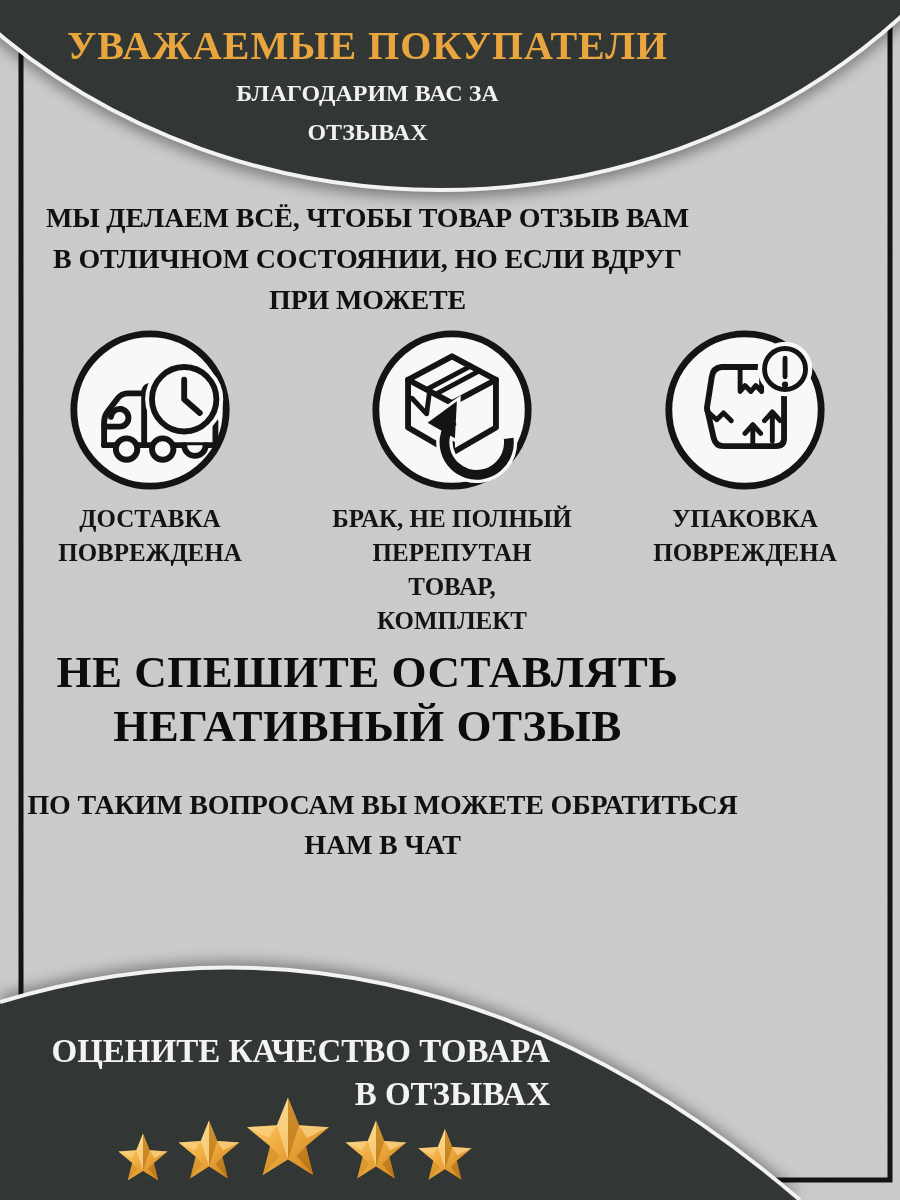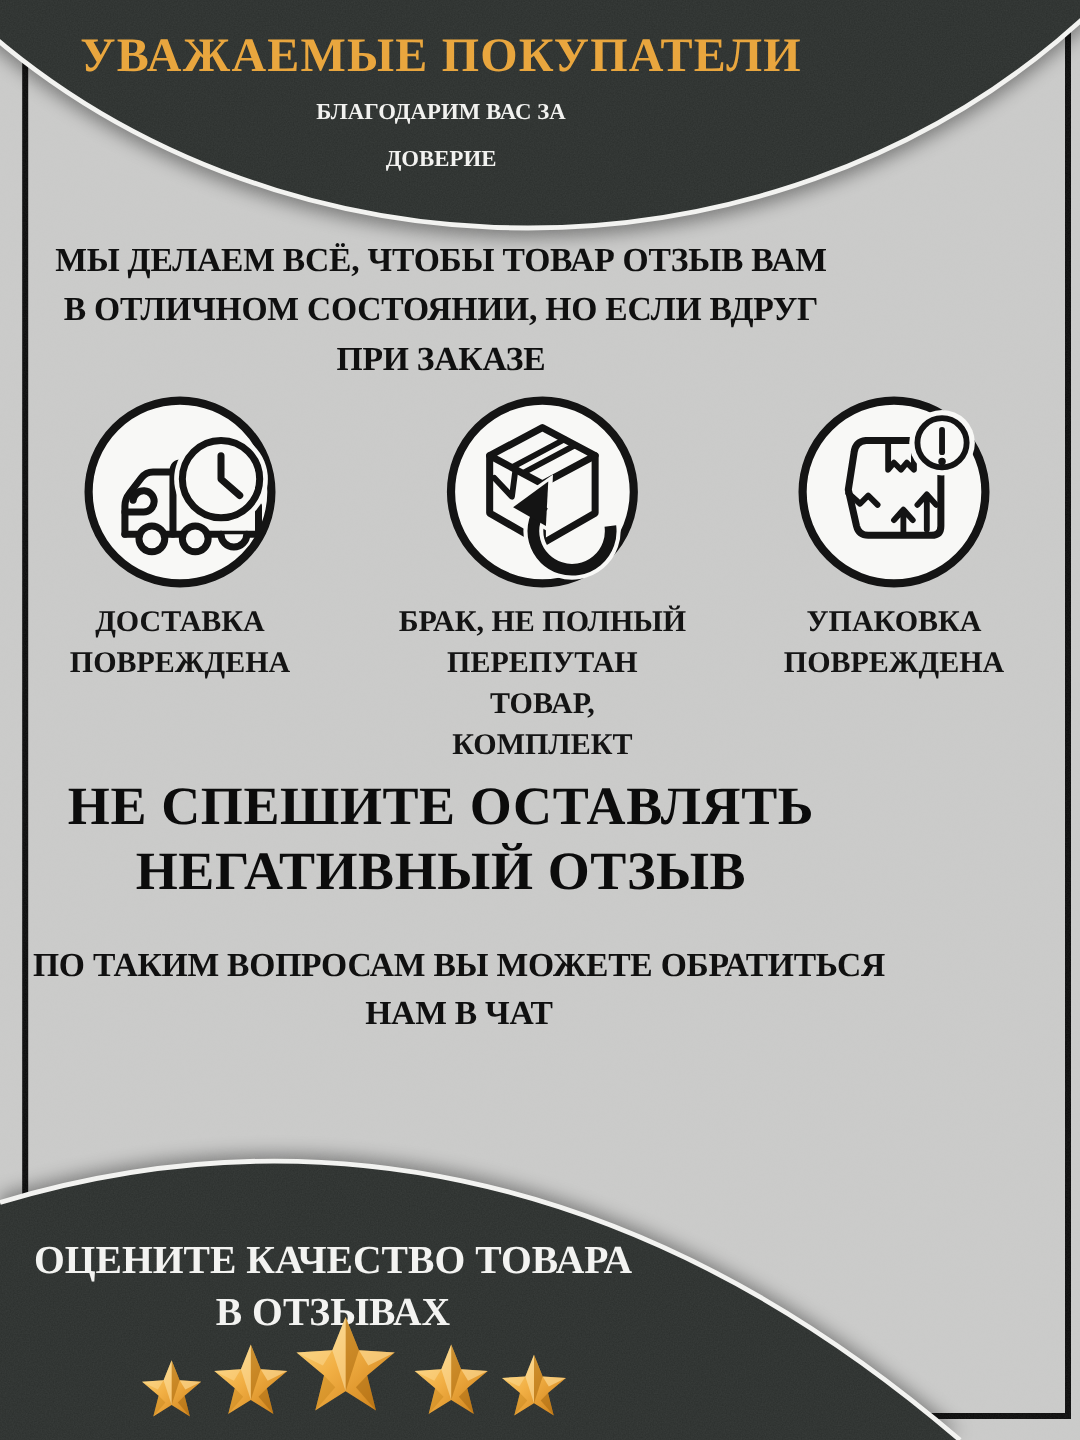--- a/index.html
+++ b/index.html
@@ -5,25 +5,25 @@
   html,body{margin:0;padding:0;background:#9a9a99;}
   .stage{position:relative;width:900px;height:1200px;overflow:hidden;
          background:#cbcbca;font-family:"Liberation Serif","DejaVu Serif",serif;}
   .stage svg{display:block;}
   .bg{position:absolute;inset:0;z-index:0;}
   .shadow-down{filter:drop-shadow(0 6px 7px rgba(0,0,0,.40));}
   .shadow-up{filter:drop-shadow(0 -6px 7px rgba(0,0,0,.40));}
 
   .txt{position:absolute;left:0;width:735px;text-align:center;font-weight:700;z-index:2;}
   .gold-title{top:22px;font-size:40px;letter-spacing:1px;color:#e9a63e;}
-  .header-sub{top:74px;font-size:19px;line-height:39px;color:#f2f2f0;}
+  .header-sub{top:74px;font-size:24px;line-height:39px;color:#f2f2f0;}
   .intro{top:197px;font-size:28px;line-height:41px;color:#101010;letter-spacing:-0.2px;}
   .headline{top:645px;font-size:45px;line-height:54px;color:#0c0c0c;letter-spacing:0.5px;}
   .support{top:785px;font-size:28px;line-height:40px;color:#101010;letter-spacing:-0.2px;padding-left:15px;}
-  .footer-text{top:1030px;left:5px;width:545px;font-size:33px;line-height:43px;color:#f3f3f1;z-index:2;}
+  .footer-text{top:1030px;left:5px;width:545px;font-size:33px;line-height:43px;color:#f3f3f1;z-index:2;text-align:right;}
 
   .issues{position:absolute;top:327px;left:0;width:900px;height:280px;z-index:2;}
   .issue{position:absolute;top:0;}
   .issue-1{left:30px;width:240px;}
   .issue-2{left:330px;width:244px;}
   .issue-3{left:625px;width:240px;}
   .icon-badge{width:166px;height:166px;margin:0 auto;}
   .caption{margin-top:9px;text-align:center;font-weight:700;
            font-size:25px;line-height:34px;color:#141414;}
 
@@ -51,27 +51,27 @@
     <rect x="21" y="14" width="869" height="1166" fill="none" stroke="#0b0b0b" stroke-width="5"></rect>
     <ellipse class="shadow-down" cx="440" cy="-397" rx="650" ry="587" fill="#2b2f2d" stroke="#f5f5f3" stroke-width="4"></ellipse>
     <path class="shadow-up" d="M0,1002 C240,930 520,960 800,1200 L900,1200 L0,1200 Z" fill="#2b2f2d"></path>
     <path d="M0,1002 C240,930 520,960 800,1200" fill="none" stroke="#f5f5f3" stroke-width="4"></path>
     <rect x="0" y="0" width="900" height="1200" filter="url(#grain)" opacity="0.16"></rect>
   </svg>
 
   <div class="txt gold-title">УВАЖАЕМЫЕ ПОКУПАТЕЛИ</div>
   <div class="txt header-sub">
     <div>БЛАГОДАРИМ ВАС ЗА</div>
-    <div>ДОВЕРИЕ</div>
+    <div>ОТЗЫВАХ</div>
   </div>
 
   <div class="txt intro">
     <div>МЫ ДЕЛАЕМ ВСЁ, ЧТОБЫ ТОВАР ОТЗЫВ ВАМ</div>
     <div>В ОТЛИЧНОМ СОСТОЯНИИ, НО ЕСЛИ ВДРУГ</div>
-    <div>ПРИ ЗАКАЗЕ</div>
+    <div>ПРИ МОЖЕТЕ</div>
   </div>
 
   <div class="issues">
 
     <div class="issue issue-1">
       <svg class="icon-badge" viewBox="0 0 170 170">
         <circle cx="85" cy="85" r="78" fill="#f8f8f6" stroke="#141414" stroke-width="7"></circle>
         <g fill="none" stroke="#141414" stroke-width="6" stroke-linecap="round" stroke-linejoin="round">
           <path d="M79,121 V68 q0,-8 8,-8 h27"></path>
           <path d="M38,121 V97 q0,-6 4,-11 l10,-13 q4,-5 10,-5 h17"></path>

